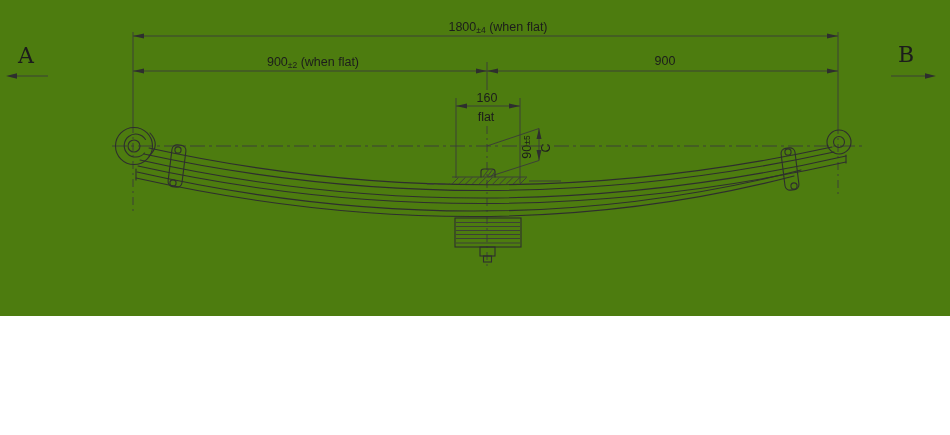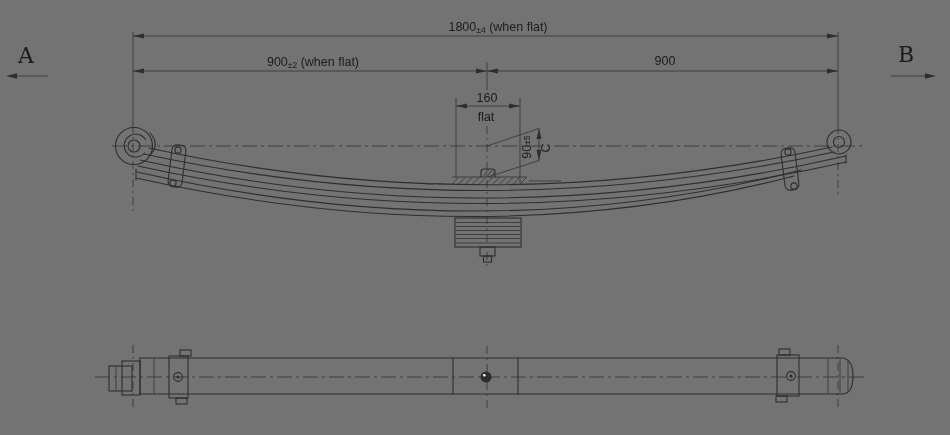--- a/index.html
+++ b/index.html
@@ -1,16 +1,16 @@
 <!DOCTYPE html>
 <html><head>
 <meta charset="utf-8">
 <style>
   html,body{margin:0;padding:0;background:#ffffff;}
-  .stage{position:relative;width:950px;height:435px;background:#737373;overflow:hidden;
+  .stage{position:relative;width:950px;height:316px;background:#4d7c0f;overflow:hidden;
          font-family:"Liberation Sans",sans-serif;}
   svg{display:block;}
   .ln{stroke:#2e2e2e;stroke-width:1.1;fill:none;stroke-linecap:round;}
   .thin{stroke:#3a3a3a;stroke-width:0.9;fill:none;}
   .cl{stroke:#3a3a3a;stroke-width:0.9;fill:none;stroke-dasharray:15 4 3 4;}
   .dash{stroke:#3a3a3a;stroke-width:0.9;fill:none;stroke-dasharray:8 4 2 4;}
   .ah{fill:#2e2e2e;stroke:none;}
   .dimtxt{font-family:"Liberation Sans",sans-serif;font-size:12.5px;fill:#1c1c1c;}
   .tol{font-size:8.5px;}
   .viewtxt{font-family:"DejaVu Serif",serif;font-size:22px;fill:#1c1c1c;}

